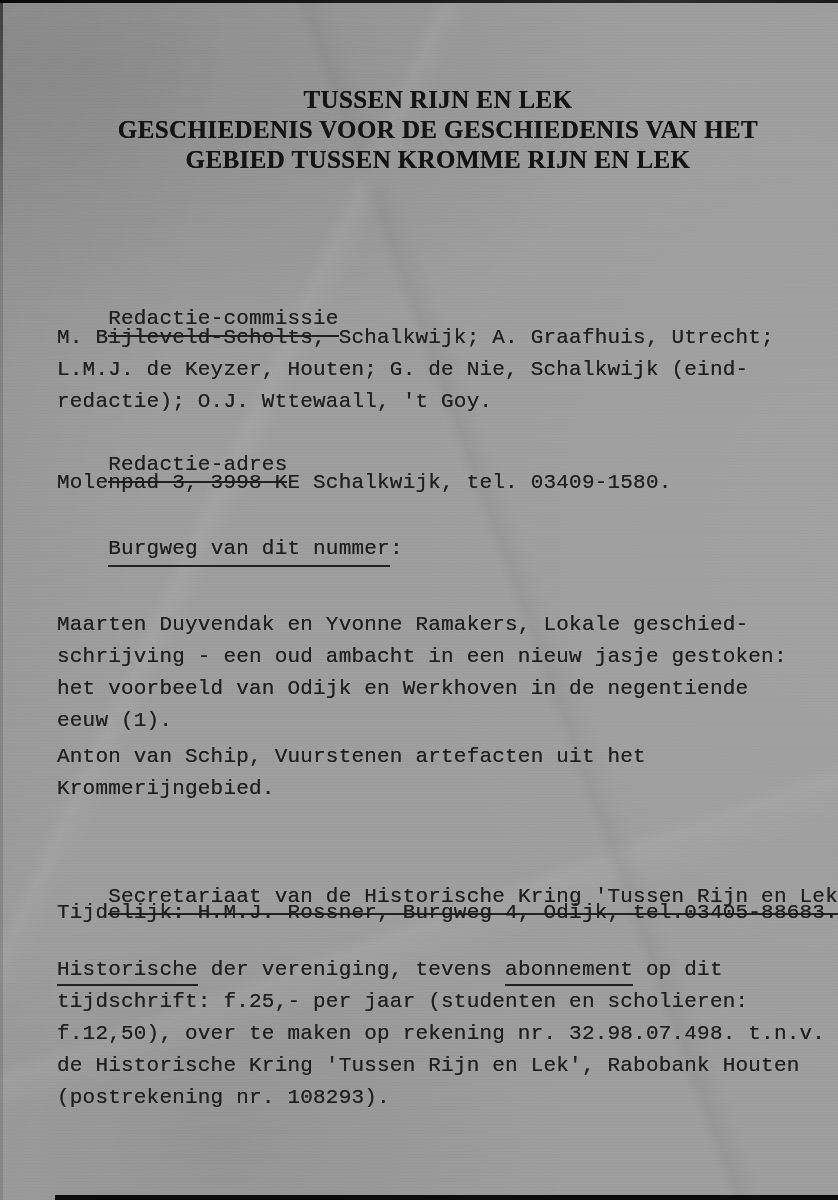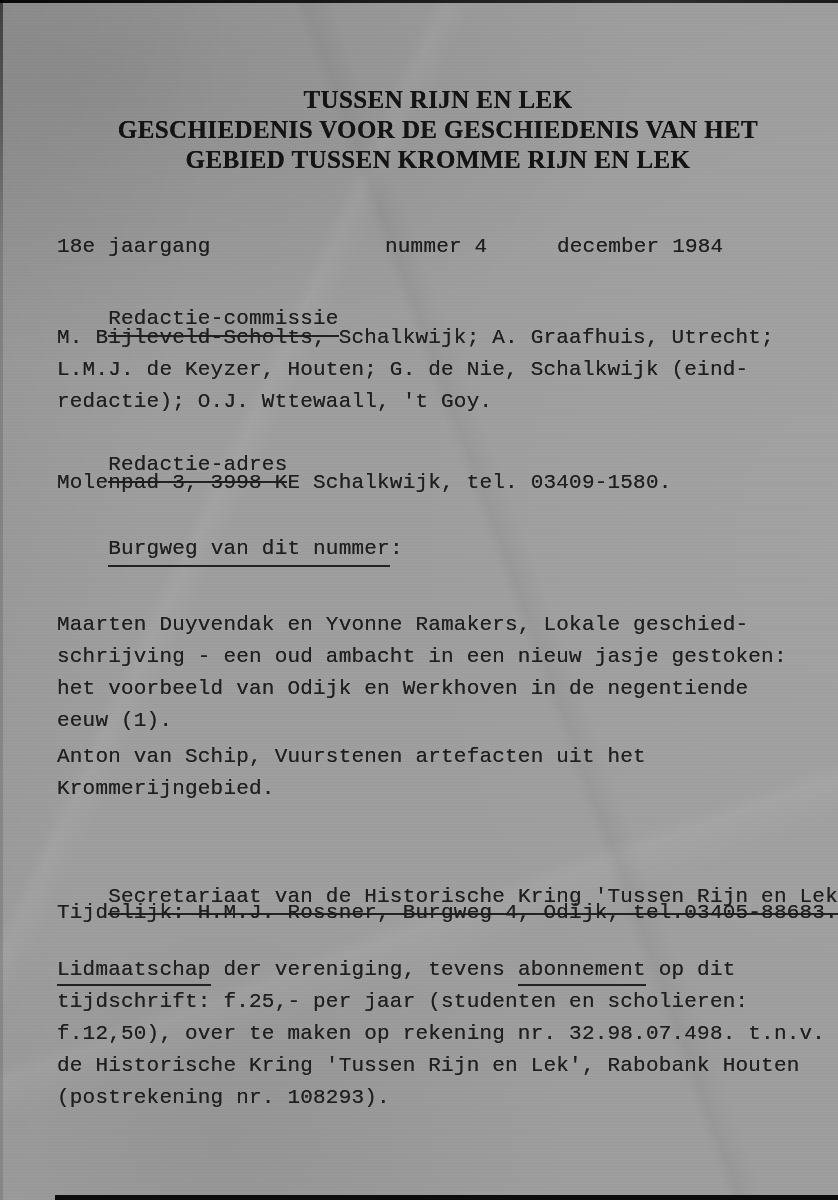--- a/index.html
+++ b/index.html
@@ -86,25 +86,20 @@
   <div class="dash" style="top:700px;height:32px;"></div>
   <div class="dash" style="top:828px;height:48px;"></div>
   <div class="dash" style="top:1065px;height:60px;opacity:0.6;"></div>
 
   <header class="masthead">
     <div>TUSSEN RIJN EN LEK</div>
     <div>GESCHIEDENIS VOOR DE GESCHIEDENIS VAN HET</div>
     <div>GEBIED TUSSEN KROMME RIJN EN LEK</div>
   </header>
 
-  <div class="mono issue-line" style="top:231px;">
-    <span style="left:0;">18e jaargang</span>
-    <span style="left:328px;">nummer 4</span>
-    <span style="left:500px;">december 1984</span>
-  </div>
 
   <div class="mono heading" style="top:280px;">
     <span class="uline">Redactie-commissie</span>
   </div>
   <div class="mono" style="top:322px;">M. Bijleveld-Scholts, Schalkwijk; A. Graafhuis, Utrecht;
 L.M.J. de Keyzer, Houten; G. de Nie, Schalkwijk (eind-
 redactie); O.J. Wttewaall, 't Goy.</div>
 
   <div class="mono heading" style="top:426px;">
     <span class="uline">Redactie-adres</span>
@@ -119,19 +114,19 @@
 het voorbeeld van Odijk en Werkhoven in de negentiende
 eeuw (1).</div>
   <div class="mono" style="top:741px;">Anton van Schip, Vuurstenen artefacten uit het
 Krommerijngebied.</div>
 
   <div class="mono heading" style="top:858px;">
     <span class="uline pad-r">Secretariaat van de Historische Kring 'Tussen Rijn en Lek'</span>
   </div>
   <div class="mono" style="top:897px;">Tijdelijk: H.M.J. Rossner, Burgweg 4, Odijk, tel.03405-88683.</div>
 
-  <div class="mono" style="top:954px;"><span class="uline">Lidmaatschap</span><span> der vereniging, tevens </span><span class="uline">abonnement</span><span> op dit
+  <div class="mono" style="top:954px;"><span class="uline">Historische</span><span> der vereniging, tevens </span><span class="uline">abonnement</span><span> op dit
 tijdschrift: f.25,- per jaar (studenten en scholieren:
 f.12,50), over te maken op rekening nr. 32.98.07.498. t.n.v.
 de Historische Kring 'Tussen Rijn en Lek', Rabobank Houten
 (postrekening nr. 108293).</span></div>
 
 </div>
 
 </body></html>

